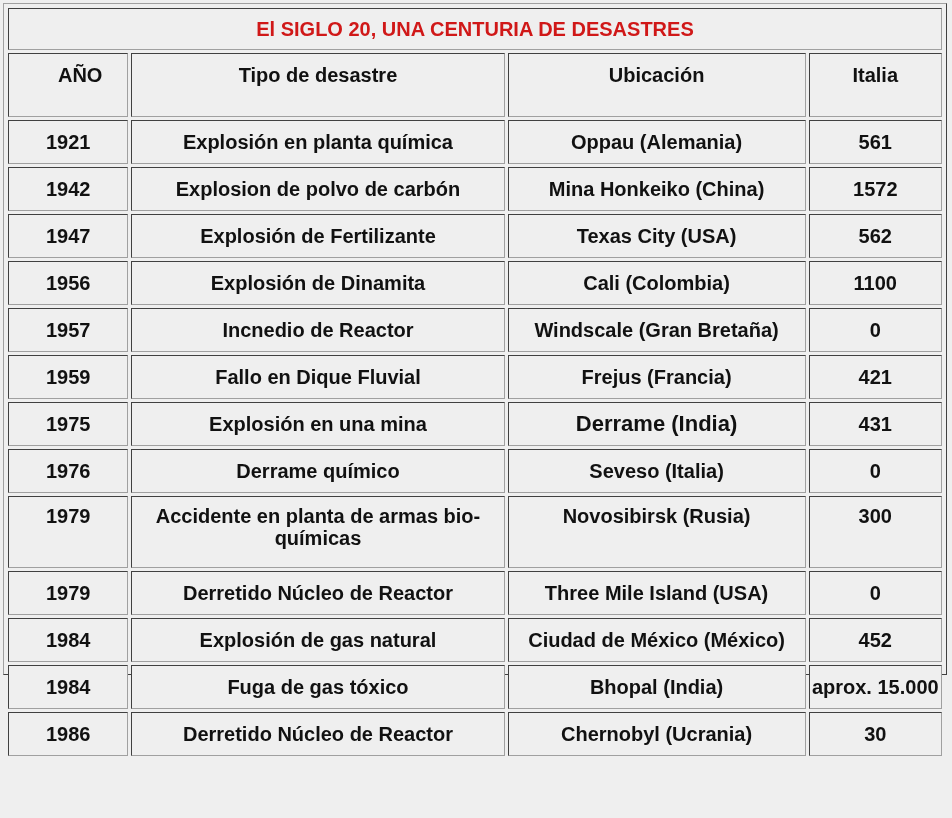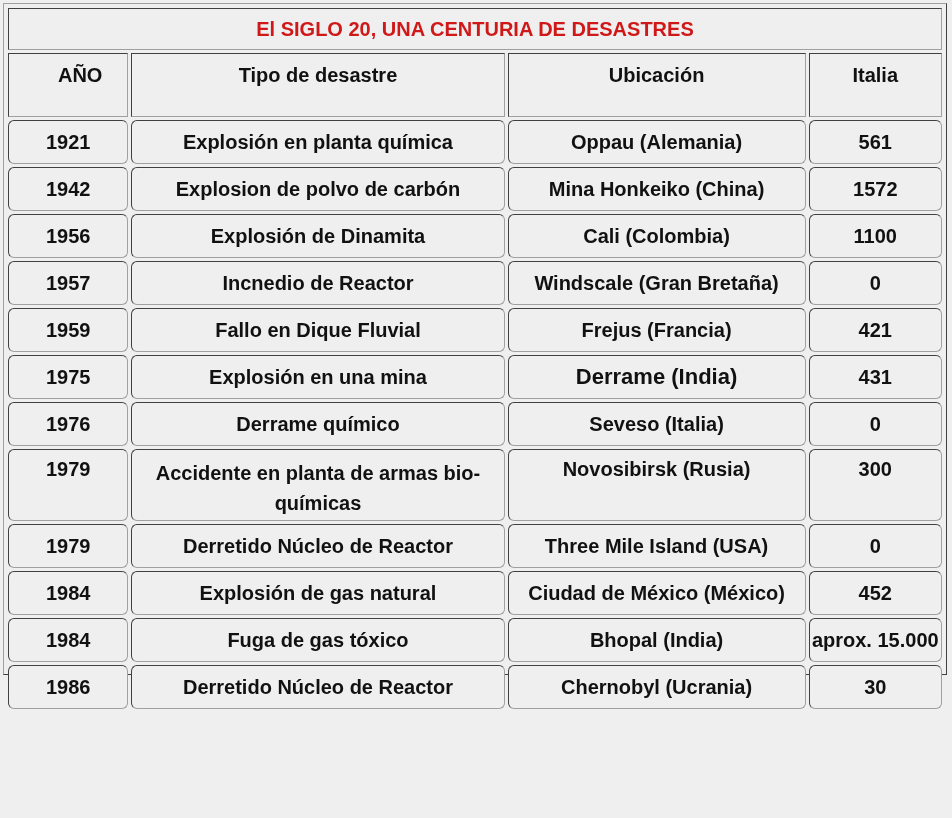--- a/index.html
+++ b/index.html
@@ -16,21 +16,21 @@
     }
     td, th {
       background: #efefef;
       border-top: 1px solid #404040; border-left: 1px solid #404040;
       border-right: 1px solid #a0a0a0; border-bottom: 1px solid #a0a0a0;
       text-align: center; font-weight: bold; color: #111; font-size: 20px;
       padding: 0; box-sizing: border-box;
     }
     td.title { color: #d01818; height: 42px; font-size: 20px; }
     th { vertical-align: top; padding-top: 10px; height: 64px; }
-    td.cell { height: 44px; vertical-align: middle; border-radius: 6px; }
+    td.cell { height: 44px; vertical-align: middle; }
     td.top { vertical-align: top; padding-top: 8px; }
     td.tall { height: 72px; }
     .c1 { width: 120px; padding-left: 24px; } .c2 { width: 372px; } .c3 { width: 297px; } .c4 { width: 133px; }
     .big { font-size: 22px; }
     sup { font-size: 13px; }
   </style>
 </head>
 <body>
 
 <div class="outer">
@@ -52,20 +52,26 @@
     <td class="cell">Oppau (Alemania)</td>
     <td class="cell">561</td>
   </tr>
   <tr>
     <td class="cell">1942</td>
     <td class="cell">Explosion de polvo de carbón</td>
     <td class="cell">Mina Honkeiko (China)</td>
     <td class="cell">1572</td>
   </tr>
   <tr>
+    <td class="cell">1947</td>
+    <td class="cell">Explosión de Fertilizante</td>
+    <td class="cell">Texas City (USA)</td>
+    <td class="cell">562</td>
+  </tr>
+  <tr>
     <td class="cell">1956</td>
     <td class="cell">Explosión de Dinamita</td>
     <td class="cell">Cali (Colombia)</td>
     <td class="cell">1100</td>
   </tr>
   <tr>
     <td class="cell">1957</td>
     <td class="cell">Incnedio de Reactor</td>
     <td class="cell">Windscale (Gran Bretaña)</td>
     <td class="cell">0</td>
@@ -83,21 +89,21 @@
     <td class="cell">431</td>
   </tr>
   <tr>
     <td class="cell">1976</td>
     <td class="cell">Derrame químico</td>
     <td class="cell">Seveso (Italia)</td>
     <td class="cell">0</td>
   </tr>
   <tr>
     <td class="cell top tall">1979</td>
-    <td class="cell top tall" style="padding-left:20px;padding-right:20px;line-height:30px">Accidente en planta de armas bio-químicas</td>
+    <td class="cell top tall" style="padding-left:20px;padding-right:20px;line-height:22px">Accidente en planta de armas bio-químicas</td>
     <td class="cell top tall">Novosibirsk (Rusia)</td>
     <td class="cell top tall">300</td>
   </tr>
   <tr>
     <td class="cell">1979</td>
     <td class="cell">Derretido Núcleo de Reactor</td>
     <td class="cell">Three Mile Island (USA)</td>
     <td class="cell">0</td>
   </tr>
   <tr>

